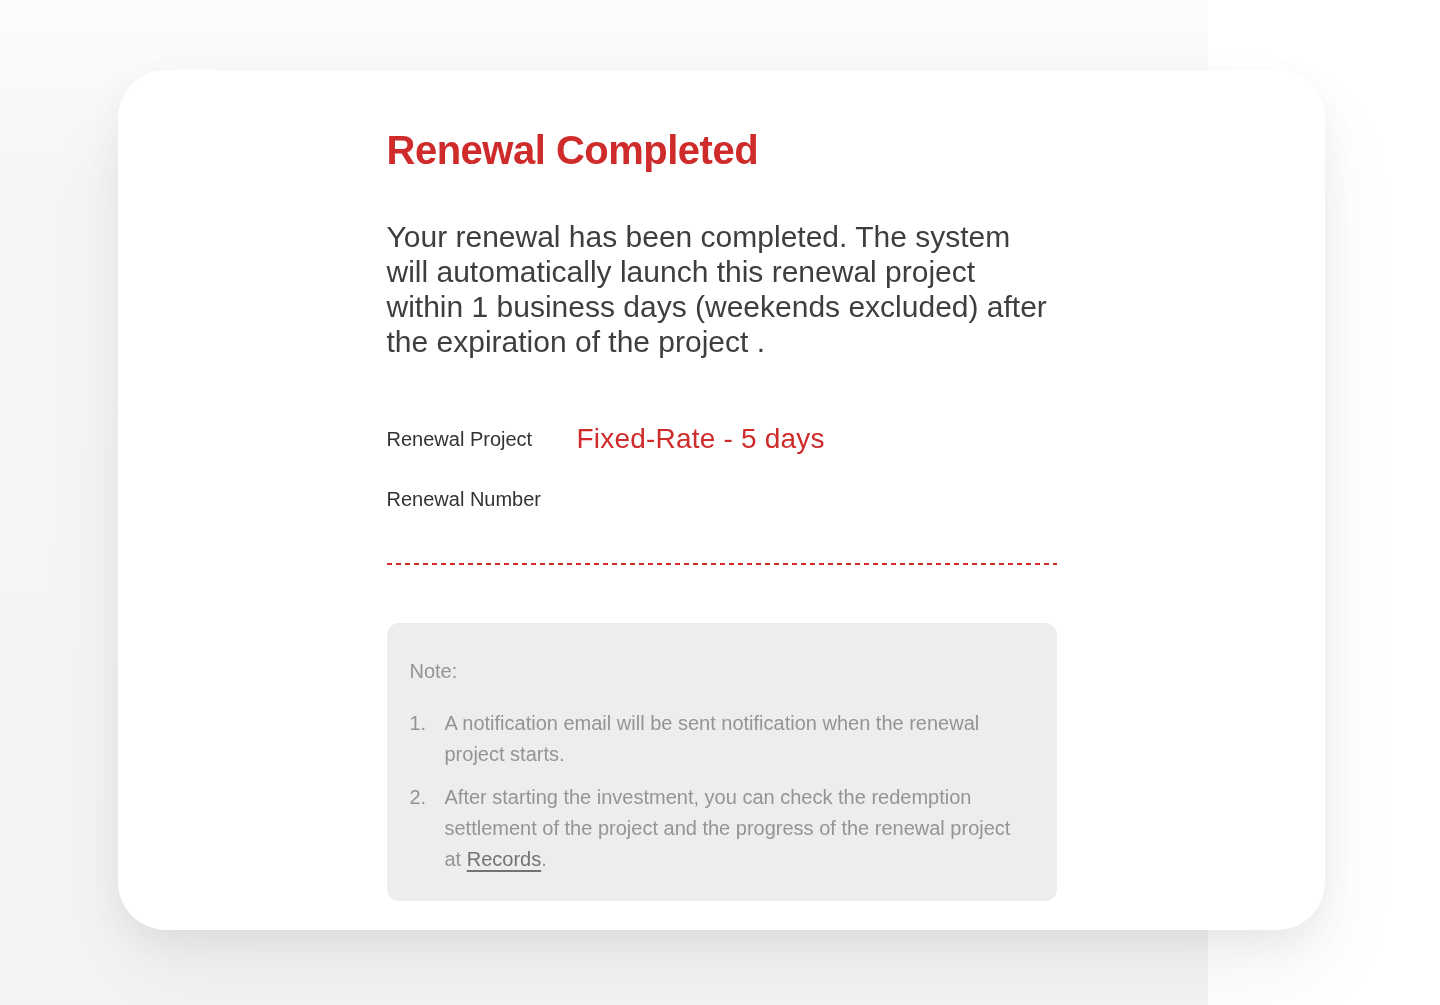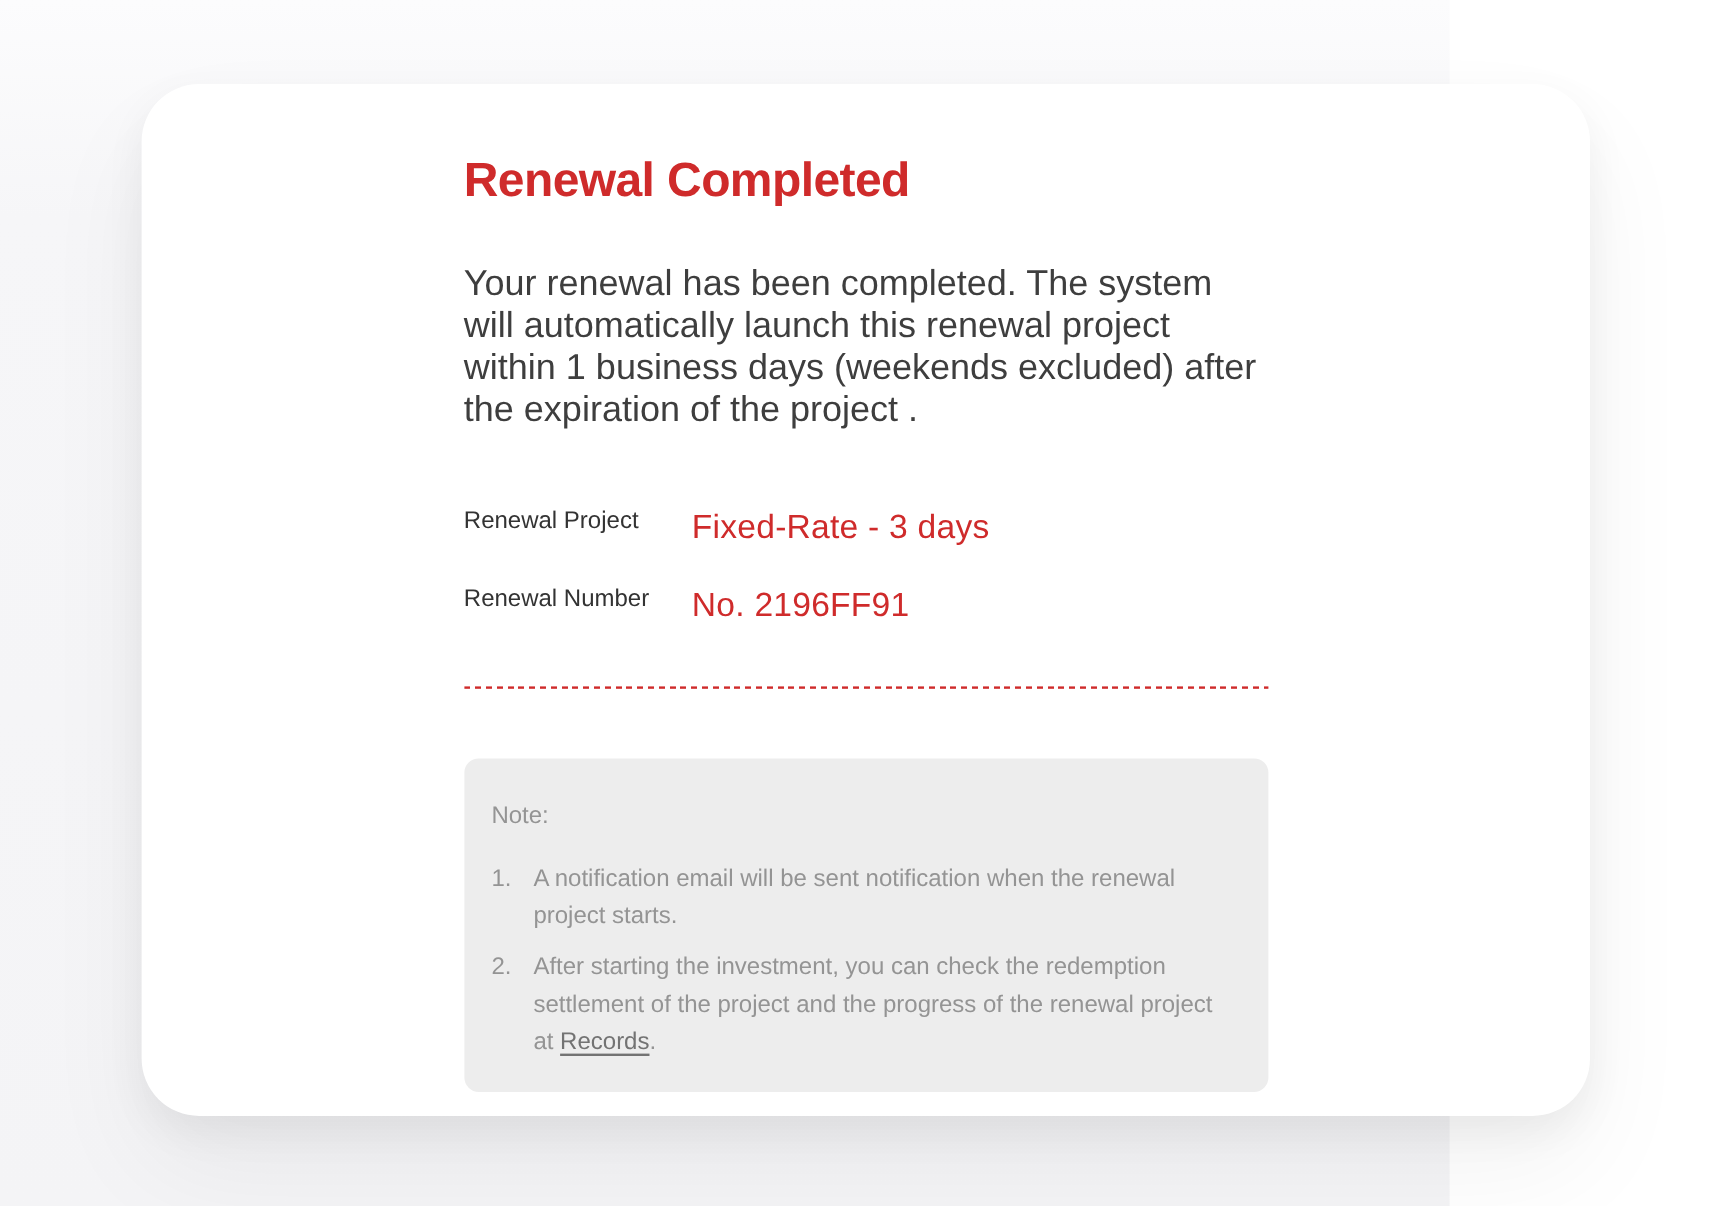--- a/index.html
+++ b/index.html
@@ -35,21 +35,21 @@
   }
   p.description {
     margin-top: 45px;
     font-size: 30px;
     line-height: 35px;
     color: #3e3e3e;
   }
   .rows { margin-top: 64px; }
   .row {
     display: flex;
-    align-items: flex-start;
+    align-items: center;
     margin-bottom: 33px;
   }
   .row .label {
     width: 190px;
     flex: 0 0 190px;
     font-size: 20px;
     color: #333333;
   }
   .row .value {
     font-size: 28px;
@@ -102,25 +102,24 @@
   <div class="card">
     <div class="content">
 
       <h1 class="title">Renewal Completed</h1>
 
       <p class="description">Your renewal has been completed. The system will automatically launch this renewal project within 1 business days (weekends excluded) after the expiration of the project .</p>
 
       <div class="rows">
         <div class="row">
           <span class="label">Renewal Project</span>
-          <span class="value">Fixed-Rate - 3 days</span>
+          <span class="value">Fixed-Rate - 5 days</span>
         </div>
         <div class="row">
           <span class="label">Renewal Number</span>
-          <span class="value">No. 2196FF91</span>
         </div>
       </div>
 
       <div class="divider"></div>
 
       <div class="note">
         <div class="note-heading">Note:</div>
         <ol class="note-list">
           <li class="note-item">
             <span class="num">1.</span>

